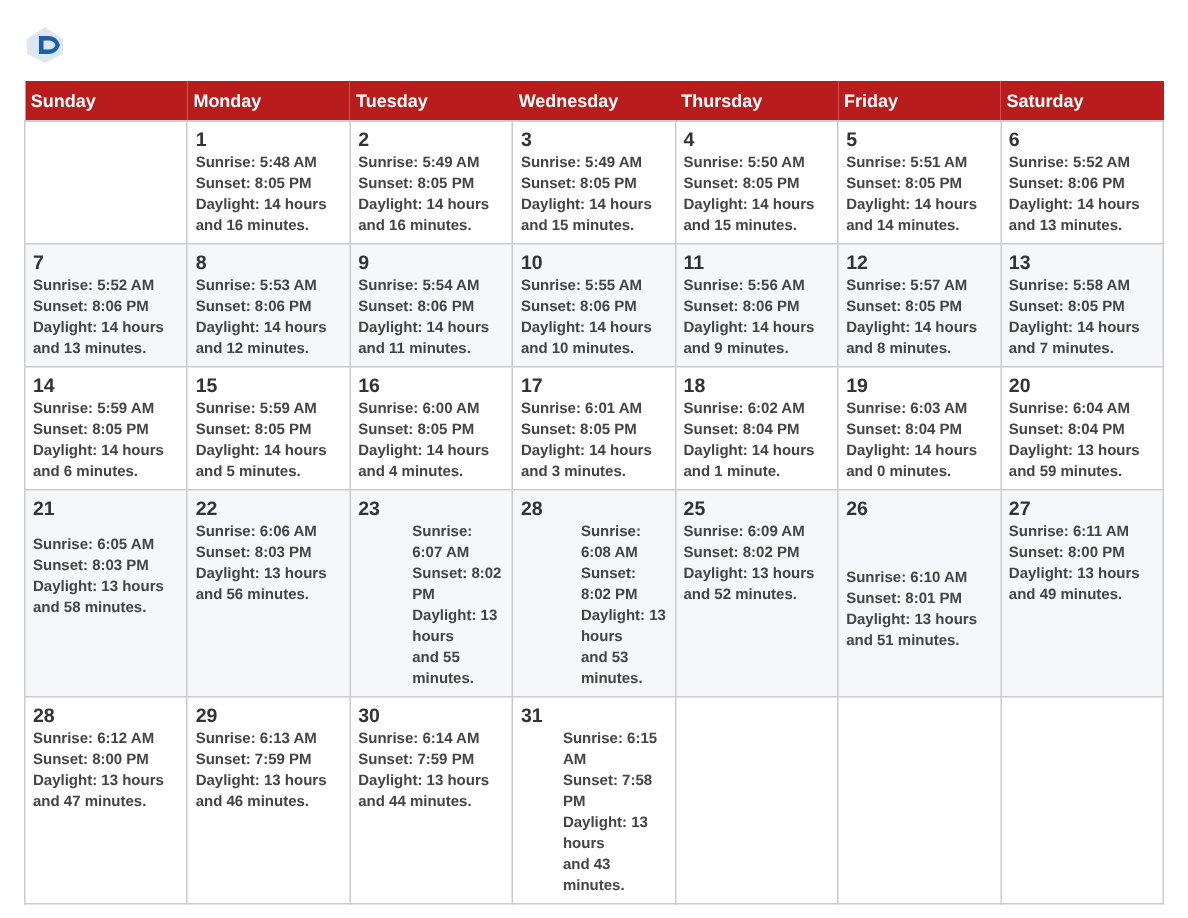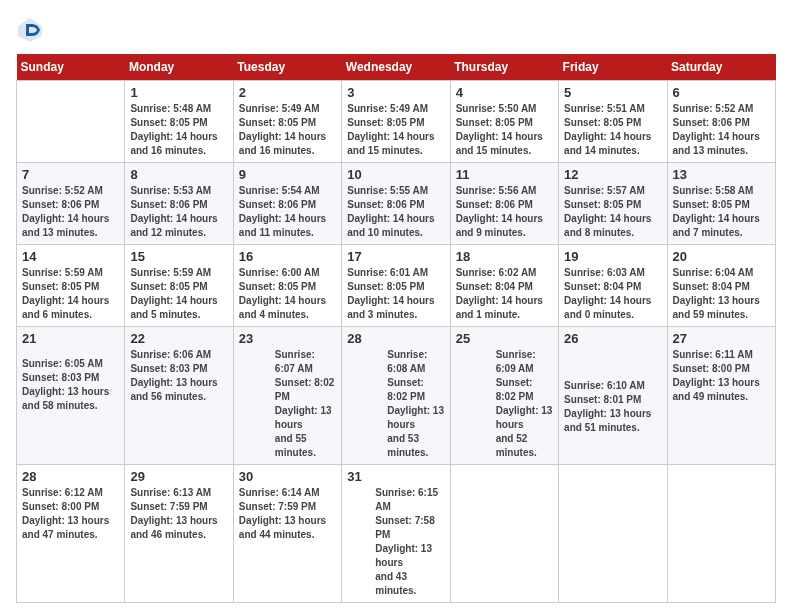--- a/index.html
+++ b/index.html
@@ -288,21 +288,21 @@
         </td>
         <td>
           <div class="day-number">28</div>
           <div class="day-info" style="white-space: pre-line; margin-left: 40px;">Sunrise: 6:08 AM
 Sunset: 8:02 PM
 Daylight: 13 hours
 and 53 minutes.</div>
         </td>
         <td>
           <div class="day-number">25</div>
-          <div class="day-info" style="white-space: pre-line; margin-left: 40px;">Sunrise: 6:09 AM
+          <div class="day-info" style="white-space: pre-line;">Sunrise: 6:09 AM
 Sunset: 8:02 PM
 Daylight: 13 hours
 and 52 minutes.</div>
         </td>
         <td>
           <div class="day-number">26</div>
           <div class="day-info" style="white-space: pre-line; margin-top: 33px;">Sunrise: 6:10 AM
 Sunset: 8:01 PM
 Daylight: 13 hours
 and 51 minutes.</div>

